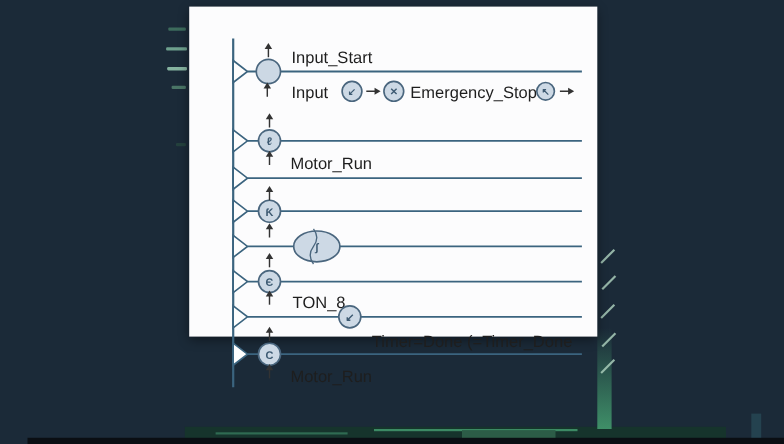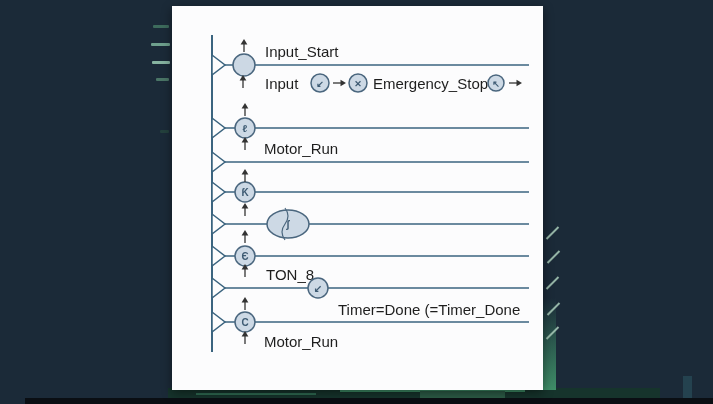--- a/index.html
+++ b/index.html
@@ -1,18 +1,18 @@
 <!DOCTYPE html>
 <html><head>
 <meta charset="utf-8">
 <style>
   html,body{margin:0;padding:0;background:#10181f;}
   .stage{position:relative;width:713px;height:404px;background:#1b2a38;overflow:hidden;
          font-family:"Liberation Sans",sans-serif;}
-  .card{position:absolute;left:172px;top:6px;width:371px;height:384px;background:#fcfcfd;
+  .card{position:absolute;left:172px;top:6px;width:371px;height:300px;background:#fcfcfd;
         box-shadow:0 3px 10px rgba(0,0,0,.45);}
   .accent{position:absolute;}
   .dash{height:3px;border-radius:1px;}
   .slash{width:17px;height:2px;background:#a9cdba;transform:rotate(-45deg);opacity:.85;}
   .bottom-strip{left:168px;top:388px;width:492px;height:11px;background:#16342c;}
   .bstripline1{left:196px;top:393px;width:120px;height:2px;background:#2f6b52;}
   .bstripline2{left:340px;top:390px;width:185px;height:2px;background:#3c8a64;}
   .bpatch{left:420px;top:391px;width:85px;height:8px;background:#2c5c47;}
   .right-glow{left:543px;top:298px;width:13px;height:92px;
               background:linear-gradient(to bottom,rgba(63,143,104,0),#3f8f68);}

